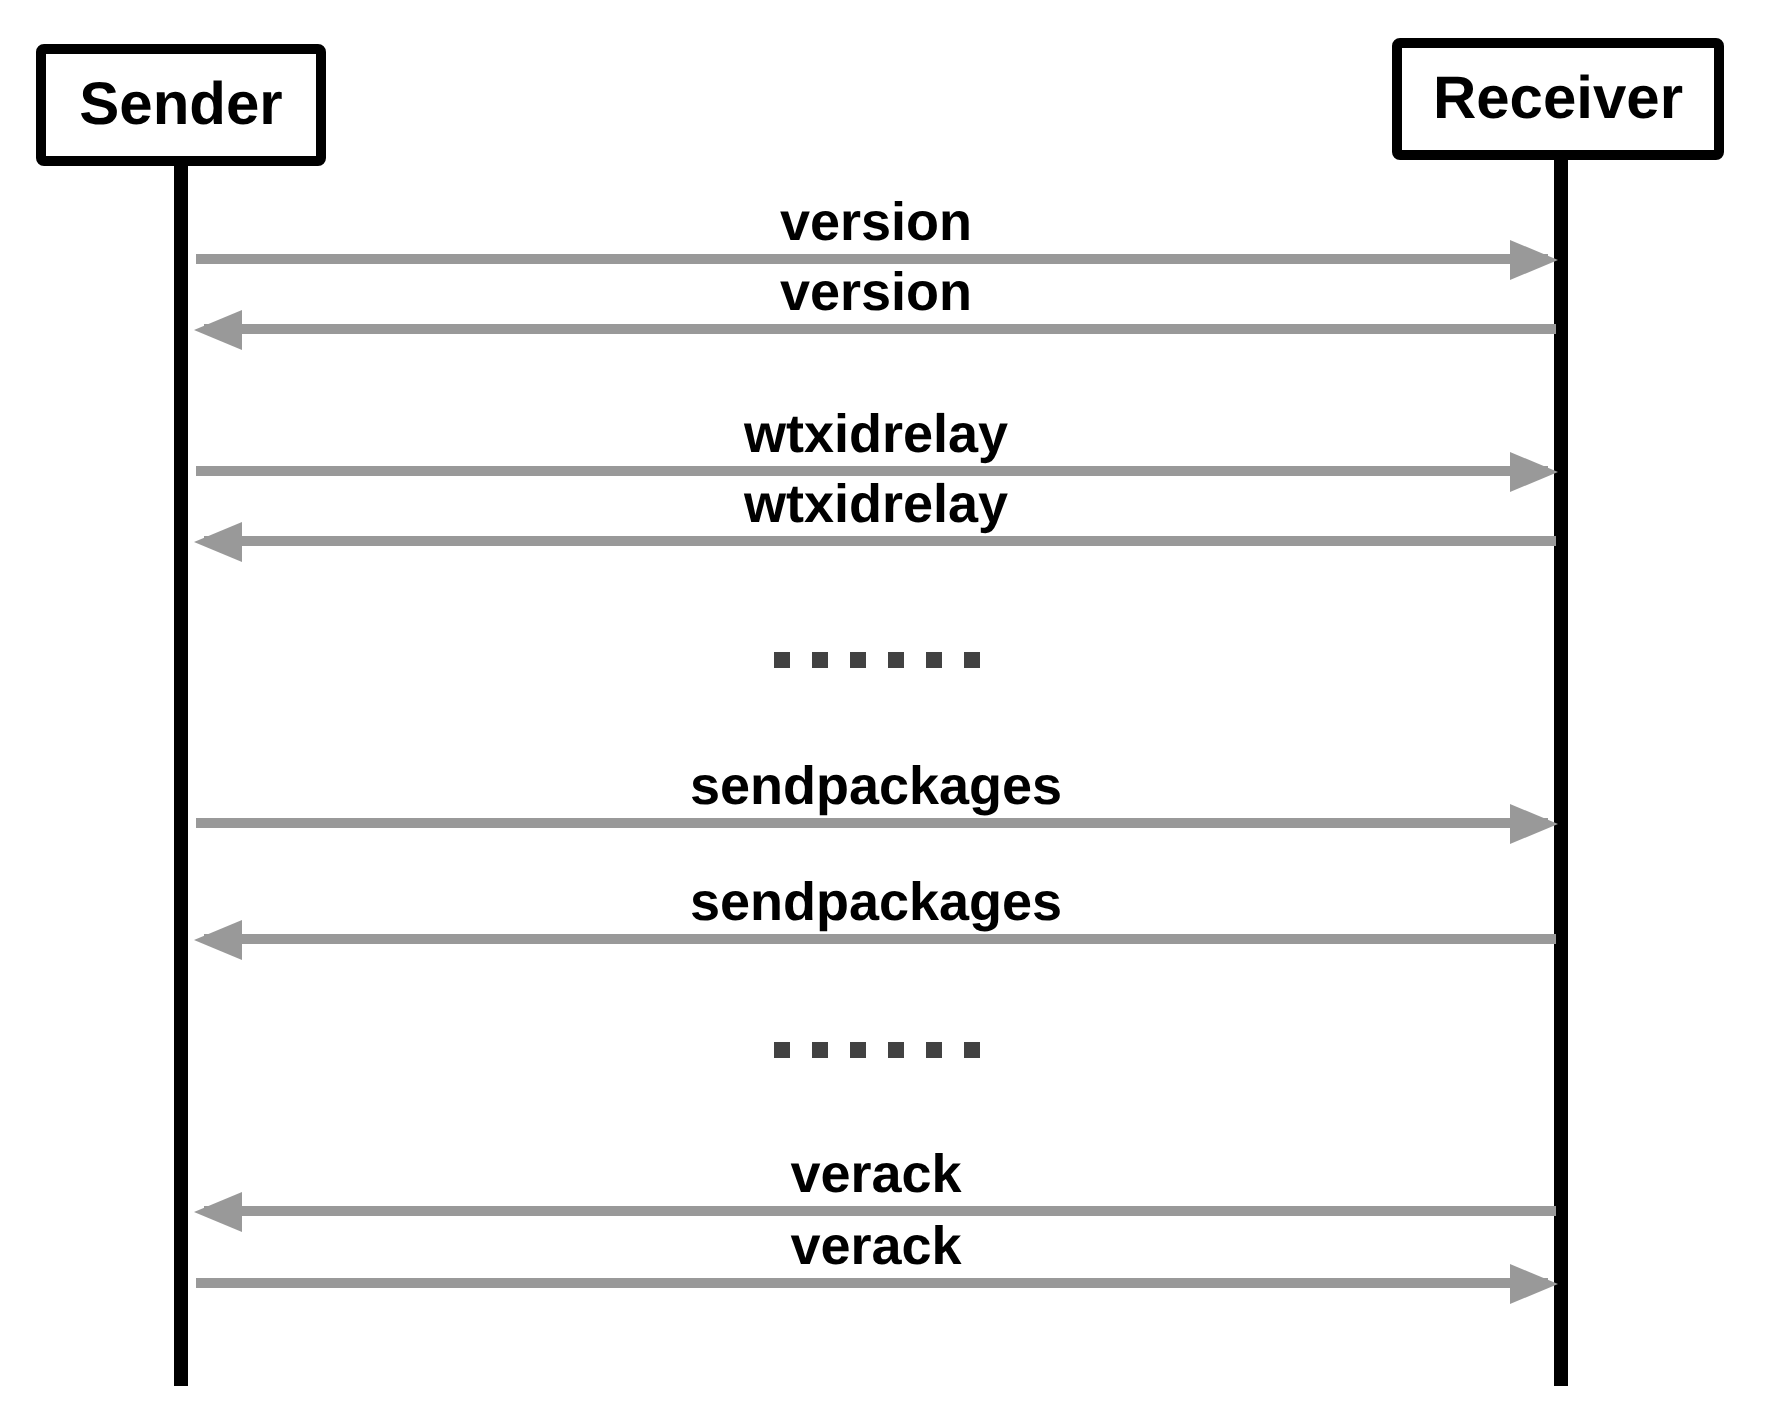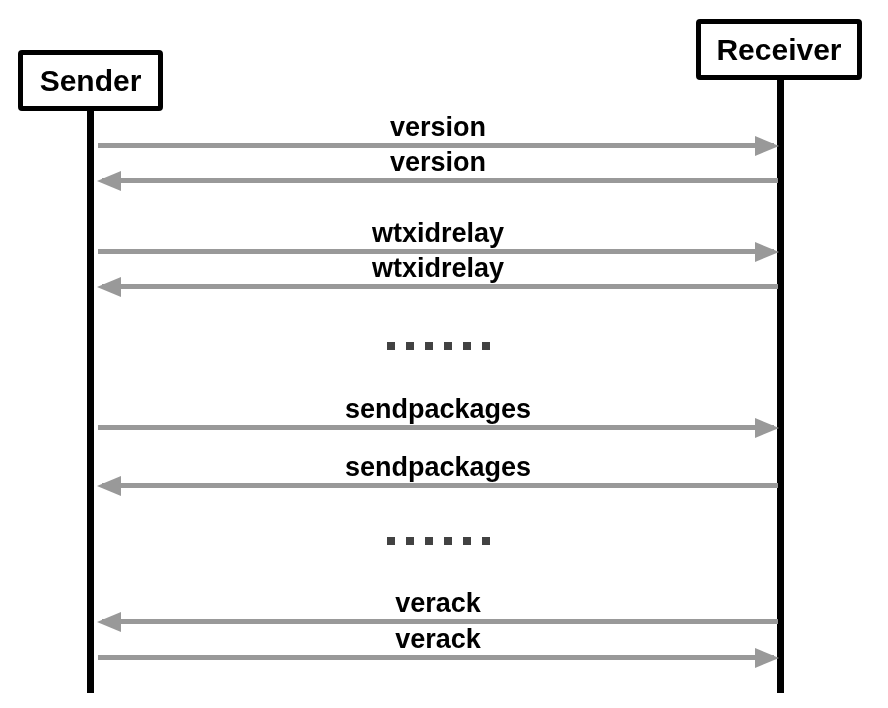--- a/index.html
+++ b/index.html
@@ -24,35 +24,35 @@
     border-radius: 4px;
     background: #ffffff;
     display: flex;
     align-items: center;
     justify-content: center;
     font-weight: bold;
     font-size: 30px;
     color: var(--label-color, #000000);
     z-index: 3;
   }
-  #actor-sender   { left: 18px;  top: 22px; width: 145px; height: 61px; margin-top: 28px; }
+  #actor-sender   { left: 18px;  top: 22px; width: 145px; height: 61px; }
   #actor-receiver { left: 696px; top: 19px; width: 166px; height: 61px; }
 
   
   .lifeline {
     position: absolute;
     width: 7px;
     background: var(--lifeline-color, #000000);
     z-index: 1;
   }
   #lifeline-sender   { left: 87px;  top: 80px; height: 613px; }
   #lifeline-receiver { left: 777px; top: 80px; height: 613px; }
 
   
-  .messages-layer { position: absolute; inset: 0; z-index: 2; margin-top: 16px; }
+  .messages-layer { position: absolute; inset: 0; z-index: 2; }
   .msg-row {
     position: absolute;
     left: 98px;
     width: 680px;
   }
   .msg-label {
     text-align: center;
     font-size: 27px;
     font-weight: bold;
     color: var(--label-color, #000000);

